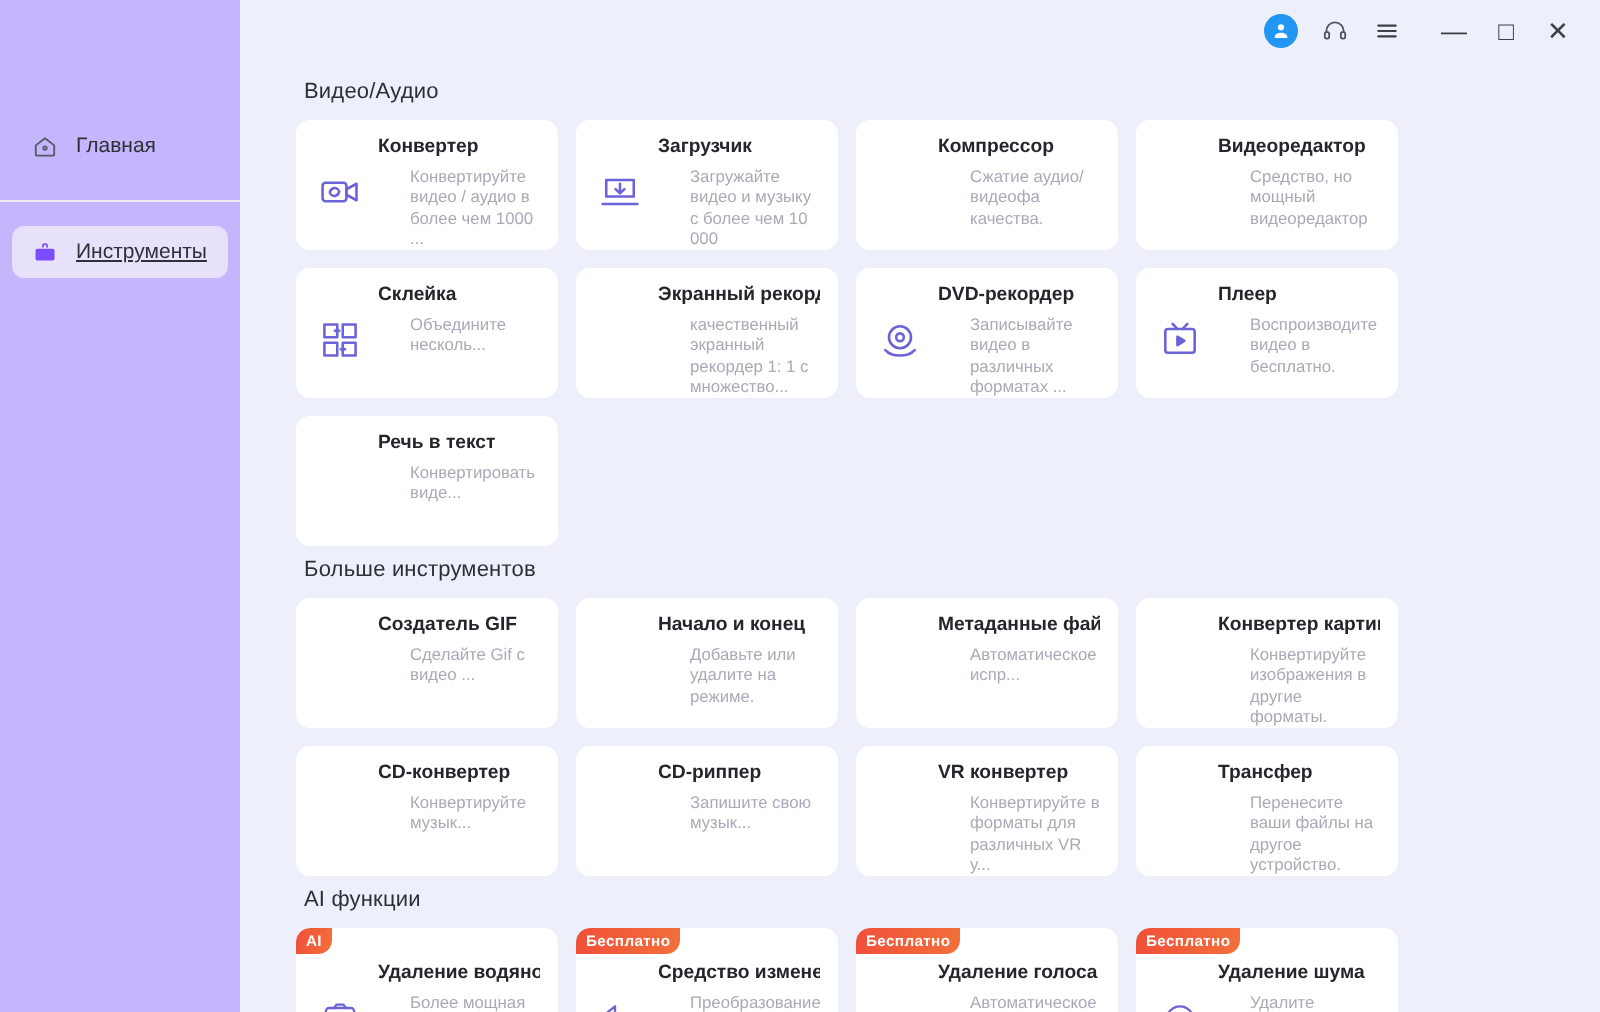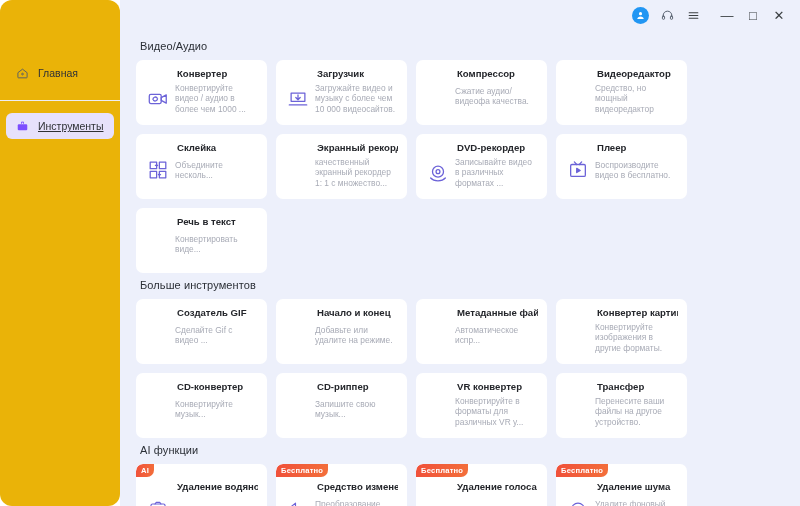--- a/index.html
+++ b/index.html
@@ -49,25 +49,24 @@
   
   .body-row {
     position: absolute;
     top: 0; left: 0; right: 0; bottom: 0;
     display: flex;
   }
 
   
   .sidebar {
     width: 120px;
-    background: #eab308;
+    background: #c4b5fd;
     flex: 0 0 120px;
     padding-top: 60px;
     position: relative;
-    border-radius: 12px;
   }
   .nav-item {
     display: flex;
     align-items: center;
     gap: 9px;
     height: 26px;
     margin: 0 6px 14px 6px;
     padding-left: 9px;
     border-radius: 6px;
     font-size: 10.5px;
@@ -90,21 +89,21 @@
     height: 1px;
     background: #ededf2;
     margin: 0 0 12px 0;
   }
   .nav-sep-wrap { margin: 2px 0 12px 0; }
 
   
   .main {
     flex: 1 1 auto;
     background: #edf0fb;
-    padding: 30px 0 0 0;
+    padding: 30px 0 0 12px;
     position: relative;
     overflow: hidden;
   }
   .main-inner {
     padding: 6px 10px 0 16px;
   }
   .section-title {
     font-size: 11px;
     color: #2b2f36;
     margin: 6px 0 8px 4px;
@@ -130,23 +129,22 @@
     font-weight: bold;
     color: #24262b;
     margin-left: 32px;
     line-height: 12px;
     white-space: nowrap;
     overflow: hidden;
   }
   .card-title.noicon { margin-left: 32px; }
   .card-body {
     display: flex;
-    gap: 4px;
+    gap: 22px;
     margin-top: 3px;
-    align-items: center;
   }
   .card-icon {
     width: 26px; height: 26px;
     flex: 0 0 26px;
     display: flex; align-items: center; justify-content: center;
     color: #6c63d8;
     margin-top: 0px;
   }
   .card-icon.empty { visibility: hidden; }
   .card-desc {

